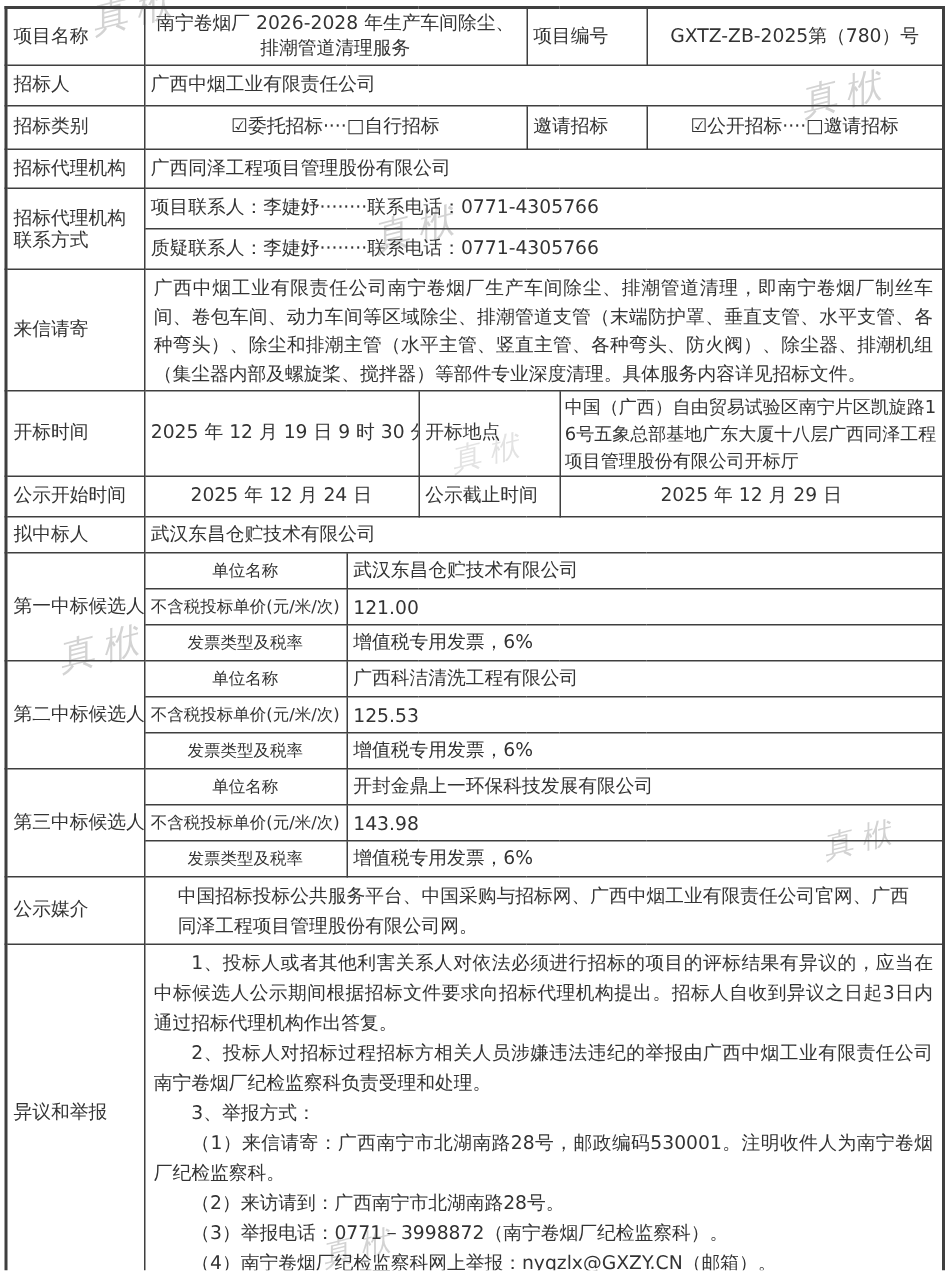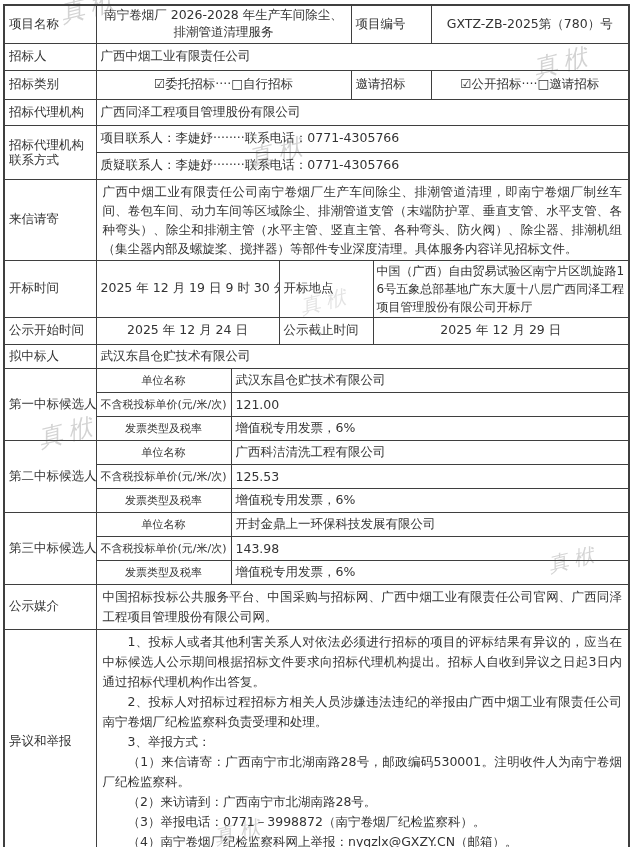--- a/index.html
+++ b/index.html
@@ -9,21 +9,21 @@
         table-layout:fixed;border:2px solid #3f3f3f;background:transparent;}
   td{border:1px solid #3f3f3f;font-size:12.5px;padding:1px 4px;vertical-align:middle;
      overflow:hidden;word-break:break-all;}
   .lab{text-align:left;}
   .c{text-align:center;}
   .l{text-align:left;}
   .nowrap{white-space:nowrap;}
   .mid{font-size:11px;white-space:nowrap;text-align:center;padding:1px 1px;}
   .content-cell{line-height:19px;text-align:justify;padding:2px 6px;}
   .place-cell{line-height:18px;font-size:12px;padding:1px 3px;}
-  .media-cell{line-height:20px;text-align:justify;padding:2px 6px;margin-top:31px;}
+  .media-cell{line-height:20px;text-align:justify;padding:2px 22px;margin-top:31px;}
   .obj-cell{padding:2px 6px 2px 6px;vertical-align:middle;}
   .obj-cell p{margin:0;text-indent:2em;line-height:20px;text-align:justify;}
   .lab2 span{display:block;line-height:15px;}
   .wm{position:absolute;color:#b0b0b0;opacity:.55;font-size:24px;font-style:italic;
       letter-spacing:6px;transform:rotate(-14deg);pointer-events:none;white-space:nowrap;}
   .wm1{left:60px;top:-9px;}
   .wm2{left:533px;top:46px;}
   .wm3{left:248px;top:136px;}
   .wm4{left:38px;top:416px;}
   .wm5{left:300px;top:288px;font-size:20px;opacity:.35;}

